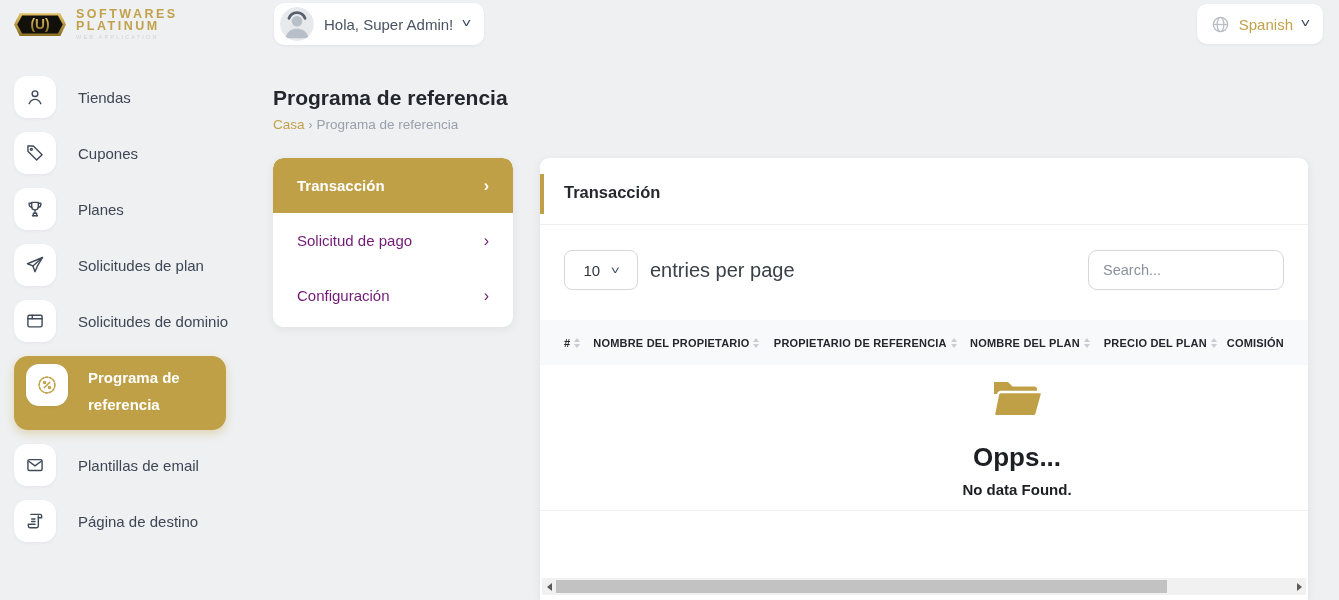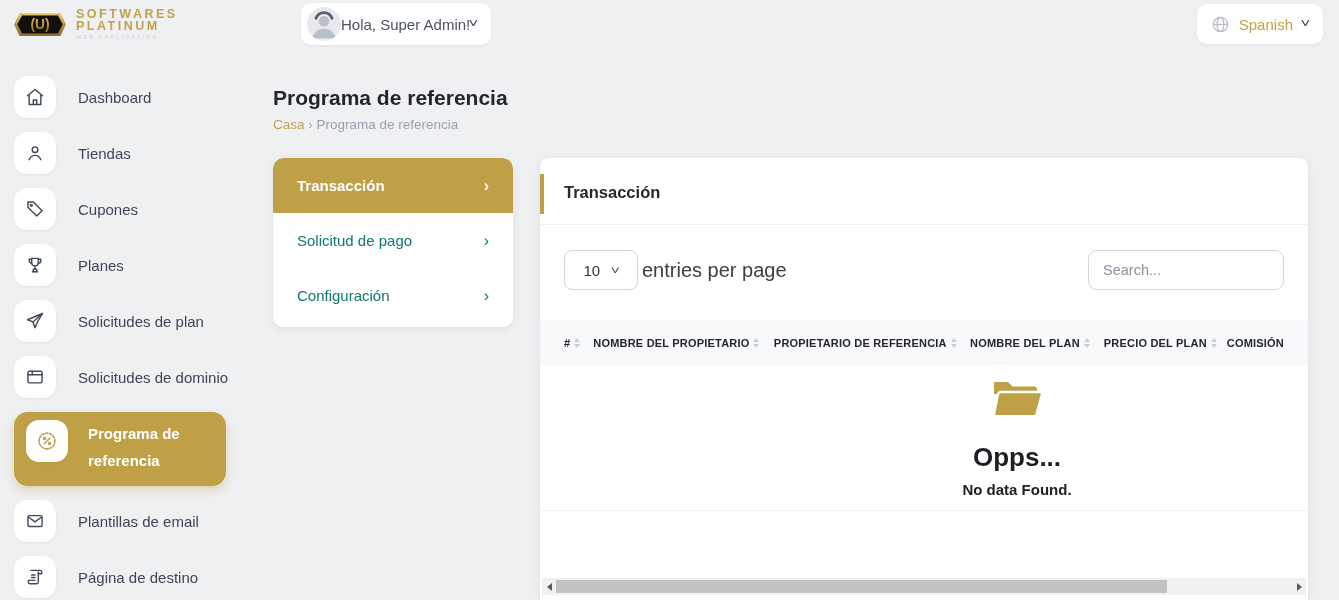--- a/index.html
+++ b/index.html
@@ -13,21 +13,21 @@
   .app { position:relative; width:1339px; height:600px; background:#eff0f2; overflow:hidden; }
 
   
   .topbar { display:flex; align-items:center; height:48px; padding:0 16px 0 14px; }
   .brand { display:flex; align-items:center; gap:10px; width:255px; }
   .brand-text { line-height:1; }
   .brand-line { font-weight:700; font-size:12.5px; letter-spacing:2.5px; color:#c2a14b; }
   .brand-tag { font-size:5.5px; letter-spacing:2.2px; color:#cfd3d9; margin-top:2px; }
   .pill { display:flex; align-items:center; background:#ffffff; border-radius:10px;
           box-shadow:0 1px 3px rgba(40,50,70,.07); padding:4px 14px 4px 6px; height:42px; cursor:pointer; }
-  .greeting-pill { margin-left:32px; }
+  .greeting-pill { margin-left:5px; gap:10px; }
   .greeting-text { font-size:15px; color:#4a5263; }
   .lang-pill { margin-left:auto; gap:9px; padding:4px 14px; height:40px; }
   .lang-label { font-size:15px; color:#c2a14b; }
   .chev-down { color:#3f4a5e; font-size:12px; line-height:1; transform:scaleX(1.4); }
   .globe { color:#b9bec7; display:flex; }
   .avatar { width:34px; height:34px; border-radius:50%; overflow:hidden; flex:0 0 auto; }
 
   
   .layout { display:flex; }
   .sidebar { width:250px; flex:0 0 250px; padding:28px 0 0 14px; }
@@ -50,33 +50,33 @@
   .crumb-home { color:#c2a14b; cursor:pointer; }
   .crumb-sep { color:#9aa0ac; font-size:12px; }
   .crumb-current { color:#9aa0ac; }
 
   .content-body { display:flex; align-items:flex-start; gap:27px; margin-top:26px; }
 
   
   .submenu { width:240px; flex:0 0 240px; background:#ffffff; border-radius:10px;
              box-shadow:0 2px 8px rgba(40,50,70,.08); overflow:hidden; padding-bottom:4px; }
   .submenu-item { display:flex; align-items:center; justify-content:space-between;
-                  height:55px; padding:0 24px; font-size:15px; color:#0f766e; cursor:pointer; }
+                  height:55px; padding:0 24px; font-size:15px; color:#701a75; cursor:pointer; }
   .submenu-item .chev { font-size:16px; color:inherit; }
   .submenu-item.active { background:#bfa046; color:#ffffff; font-weight:600; border-radius:10px 10px 0 0; }
 
   
   .main-panel { flex:1; background:#ffffff; border-radius:9px 9px 0 0;
                 box-shadow:0 2px 8px rgba(40,50,70,.08); height:443px; position:relative; min-width:0; }
   .panel-header { position:relative; padding:25px 24px 22px 24px; border-bottom:1px solid #efefef; }
   .panel-header::before { content:""; position:absolute; left:0; top:16px; width:4px; height:40px;
                           background:#bfa046; }
   .panel-title { font-size:16.5px; font-weight:700; color:#26282e; }
   .controls { display:flex; align-items:center; justify-content:space-between; padding:25px 24px 30px 24px; }
-  .entries { display:flex; align-items:center; gap:4px; }
+  .entries { display:flex; align-items:center; gap:12px; }
   .entries-select { display:flex; align-items:center; justify-content:center; gap:12px;
                     width:74px; height:40px; border:1px solid #d4d7dd; border-radius:8px;
                     font-size:15px; color:#2e3440; cursor:pointer; background:#fff; }
   .entries-select .chev-down { font-size:11px; }
   .entries-label { font-size:20px; color:#3a4048; }
   .search-input { width:196px; height:40px; border:1px solid #d4d7dd; border-radius:9px;
                   padding:0 14px; font-size:14.5px; color:#3a4048; outline:none;
                   font-family:"Liberation Sans","DejaVu Sans",sans-serif; }
   .search-input::placeholder { color:#8b919c; }
 
@@ -162,30 +162,20 @@
       </span>
       <span class="lang-label">Spanish</span>
       <span class="chev-down">˅</span>
     </div>
   </div>
 
   <div class="layout">
 
     <div class="sidebar">
 
-      <div class="side-item">
-        <span class="icon-sq">
-          <svg width="20" height="20" viewBox="0 0 24 24" fill="none" stroke="currentColor" stroke-width="1.7" stroke-linecap="round" stroke-linejoin="round">
-            <path d="M3 10.5 12 3l9 7.5"></path>
-              <path d="M5 9.5V21h14V9.5"></path>
-              <path d="M10 21v-5.5h4V21"></path>
-          </svg>
-        </span>
-        <span class="side-label">Dashboard</span>
-      </div>
 
       <div class="side-item">
         <span class="icon-sq">
           <svg width="20" height="20" viewBox="0 0 24 24" fill="none" stroke="currentColor" stroke-width="1.7" stroke-linecap="round" stroke-linejoin="round">
             <circle cx="12" cy="8" r="3.4"></circle>
               <path d="M5 20c1.4-3.6 4-5.2 7-5.2s5.6 1.6 7 5.2"></path>
           </svg>
         </span>
         <span class="side-label">Tiendas</span>
       </div>

